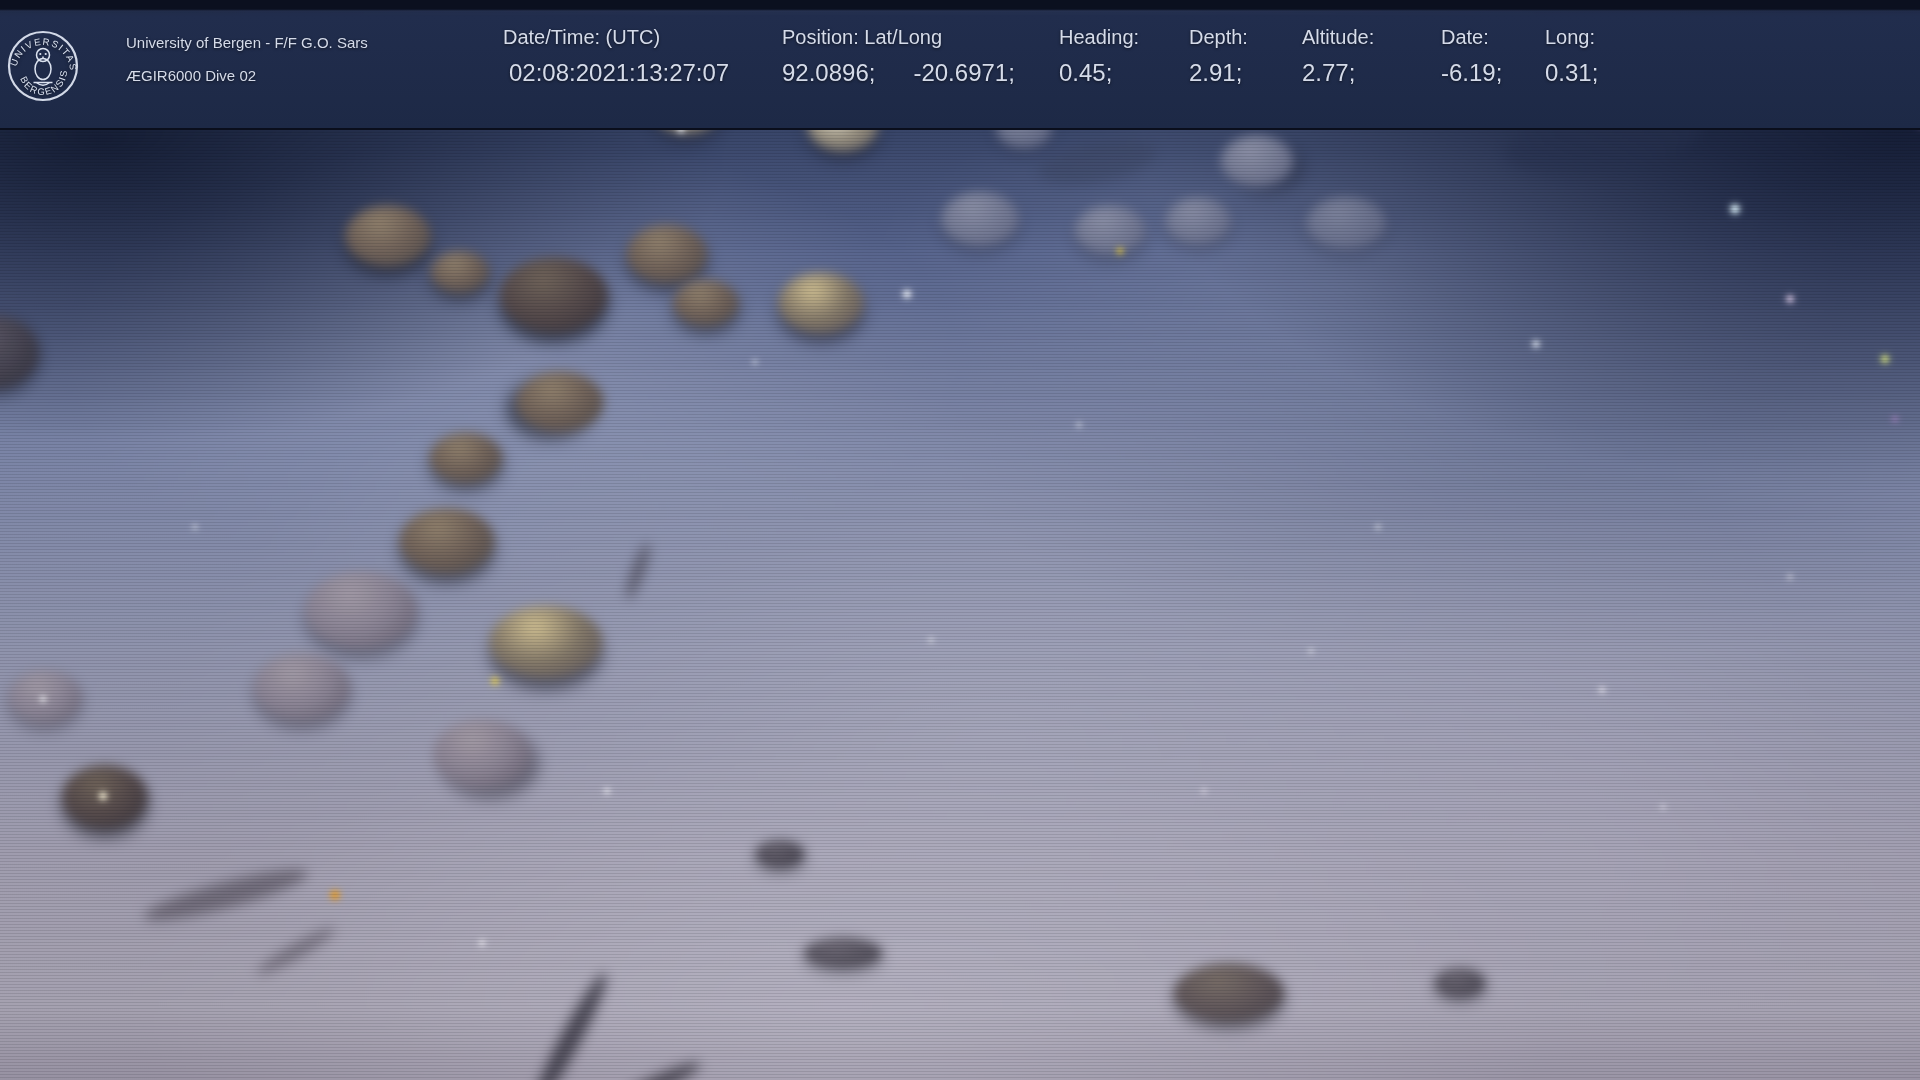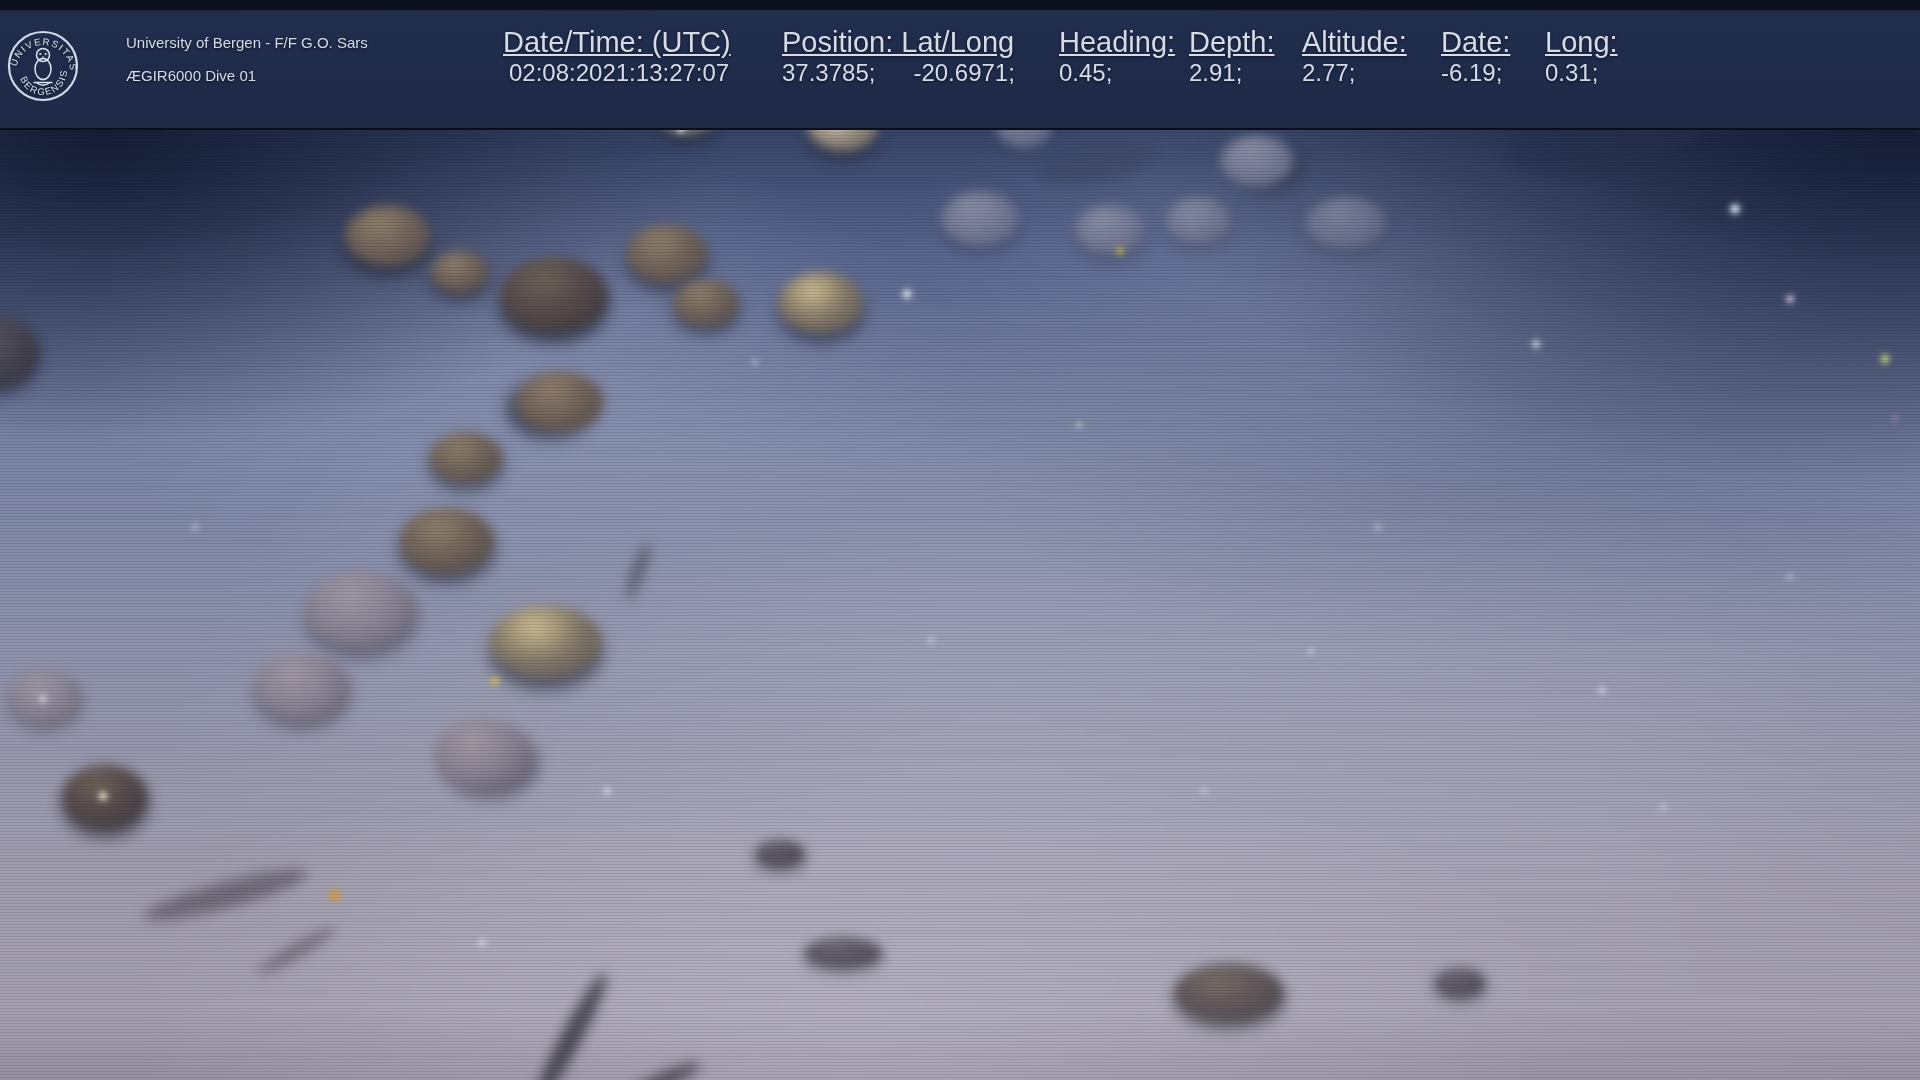--- a/index.html
+++ b/index.html
@@ -42,21 +42,21 @@
       var(--bar-strip) 0px, var(--bar-strip) 9px,
       #26325299 11px, var(--bar-bg) 16px, #1d2946 100%);
     border-bottom:2px solid rgba(10,14,28,.65);
     color:var(--bar-text);
     text-shadow:0 1px 3px rgba(0,0,0,.55);
     z-index:10;
   }
   #logo{position:absolute;left:7px;top:30px;width:72px;height:72px;}
   #titles{position:absolute;left:83px;top:26px;font-size:15px;line-height:33px;white-space:nowrap;margin-left:43px;}
   .field{position:absolute;top:0;height:100%;white-space:nowrap;}
-  .field-label{position:absolute;top:26px;font-size:29px;text-decoration:underline;}
+  .field-label{position:absolute;top:26px;font-size:20px;}
   .field-values{position:absolute;top:59px;font-size:24px;}
   .field-values span{display:inline-block;}
   #field-datetime{left:503px}
   #field-datetime .field-values{margin-left:6px}
   #field-position{left:782px}
   #field-position .field-values span + span{margin-left:38px}
   #field-heading{left:1059px}
   #field-depth{left:1189px}
   #field-altitude{left:1302px}
   #field-pitch{left:1441px}
@@ -160,31 +160,31 @@
           <circle cx="38.7" cy="24" r="1.1" fill="#dce3f0" stroke="none"></circle>
           <path d="M 36 26.5 l 0 2.5"></path>
           <path d="M 26.5 52.5 h 19"></path>
           <path d="M 29.5 52.5 q 6.5 5.5 13 0"></path>
         </g>
       </svg>
     </div>
 
     <div id="titles">
       <div>University of Bergen - F/F G.O. Sars</div>
-      <div>ÆGIR6000 Dive 01</div>
+      <div>ÆGIR6000 Dive 02</div>
     </div>
 
     <div id="fields">
         <div class="field" id="field-datetime">
           <div class="field-label">Date/Time: (UTC)</div>
           <div class="field-values"><span>02:08:2021:13:27:07</span></div>
         </div>
         <div class="field" id="field-position">
           <div class="field-label">Position: Lat/Long</div>
-          <div class="field-values"><span>37.3785;</span><span>-20.6971;</span></div>
+          <div class="field-values"><span>92.0896;</span><span>-20.6971;</span></div>
         </div>
         <div class="field" id="field-heading">
           <div class="field-label">Heading:</div>
           <div class="field-values"><span>0.45;</span></div>
         </div>
         <div class="field" id="field-depth">
           <div class="field-label">Depth:</div>
           <div class="field-values"><span>2.91;</span></div>
         </div>
         <div class="field" id="field-altitude">

